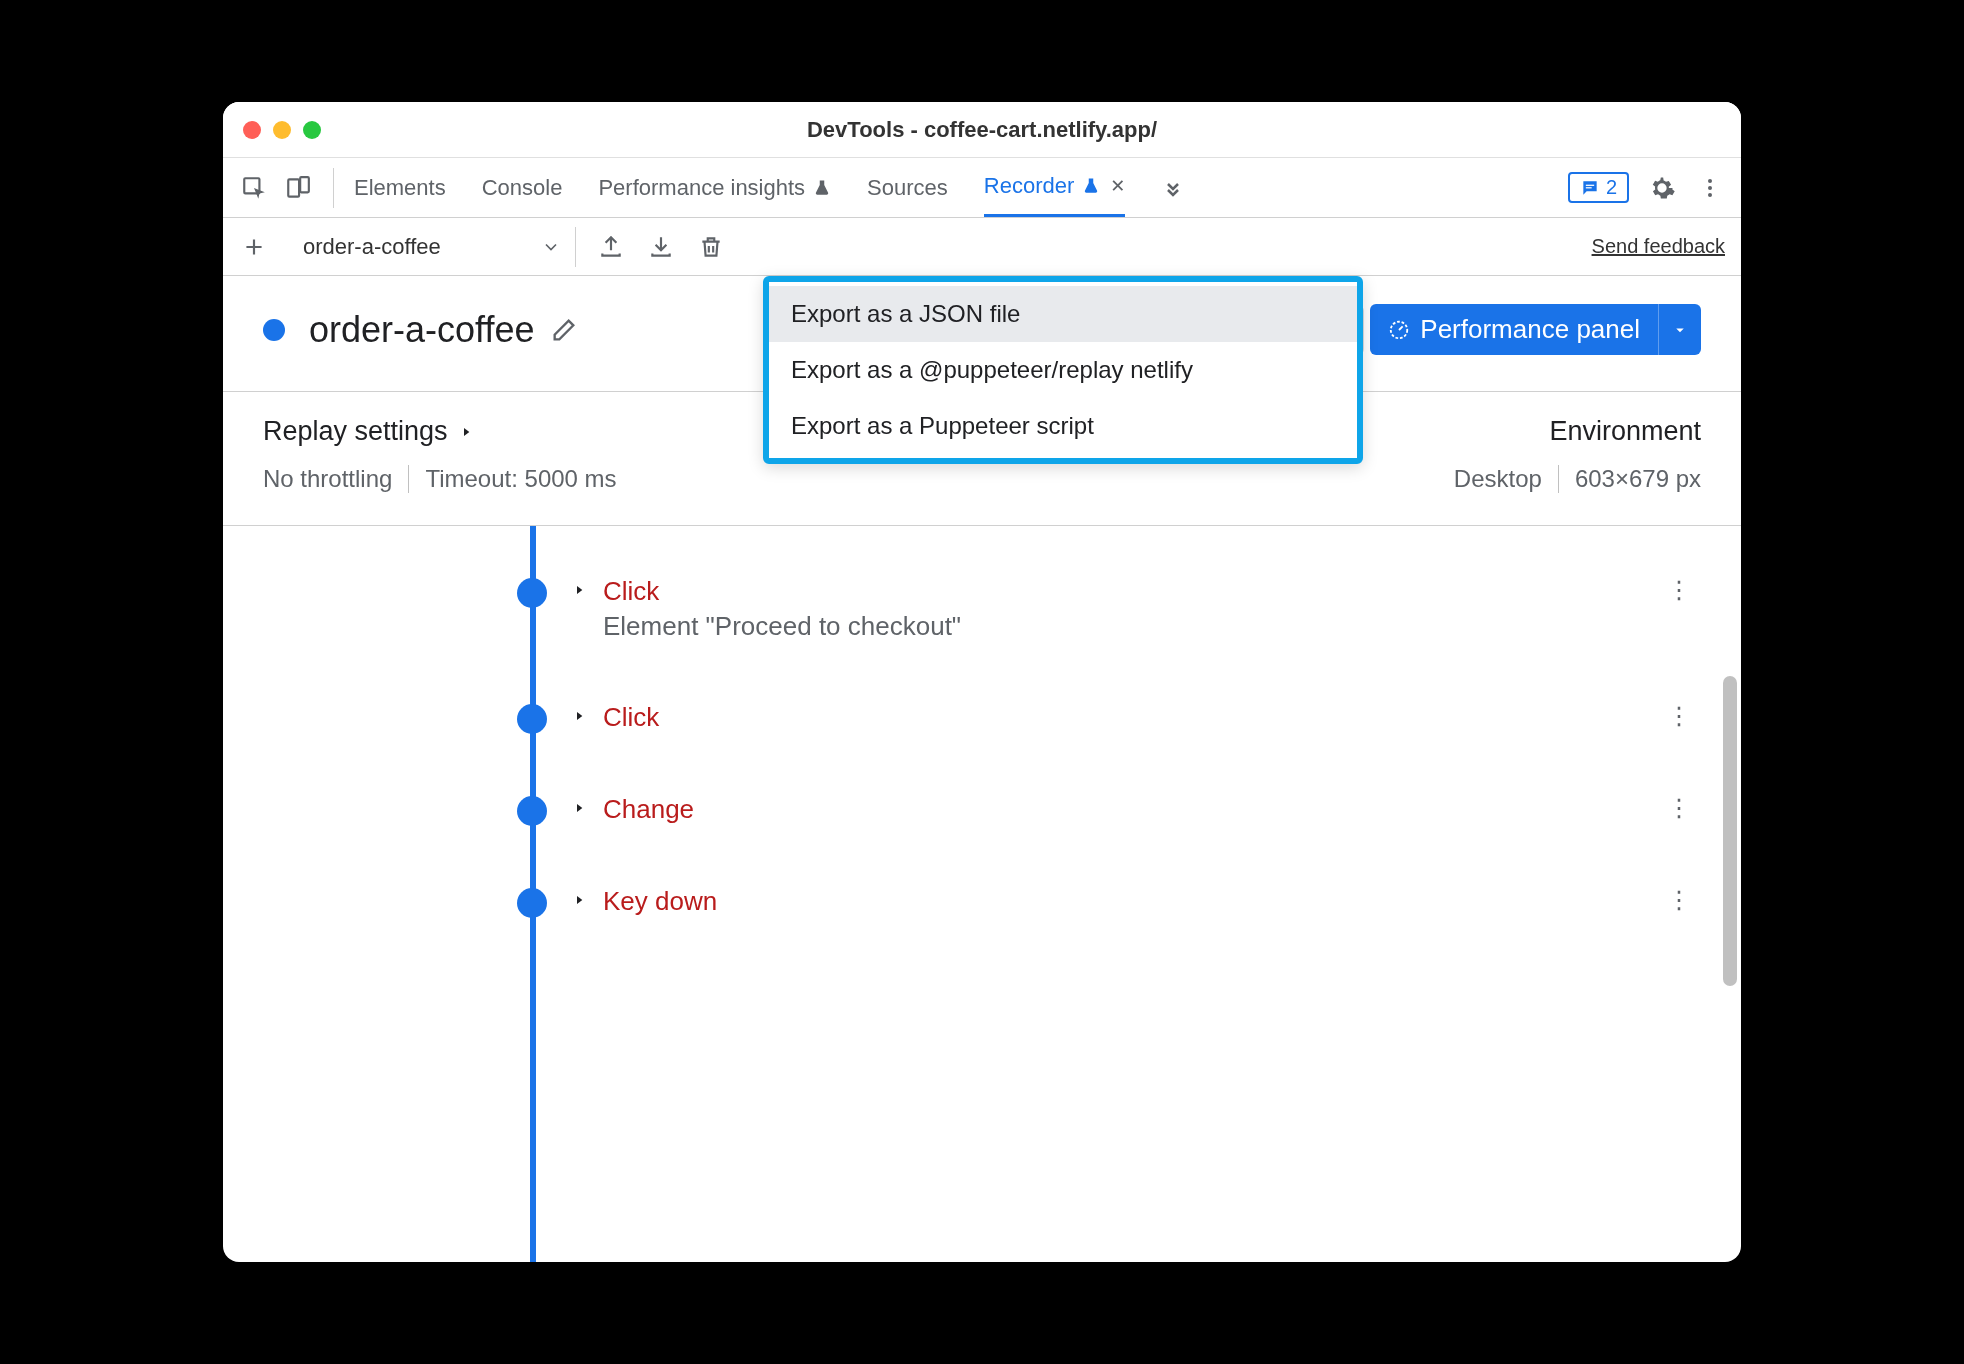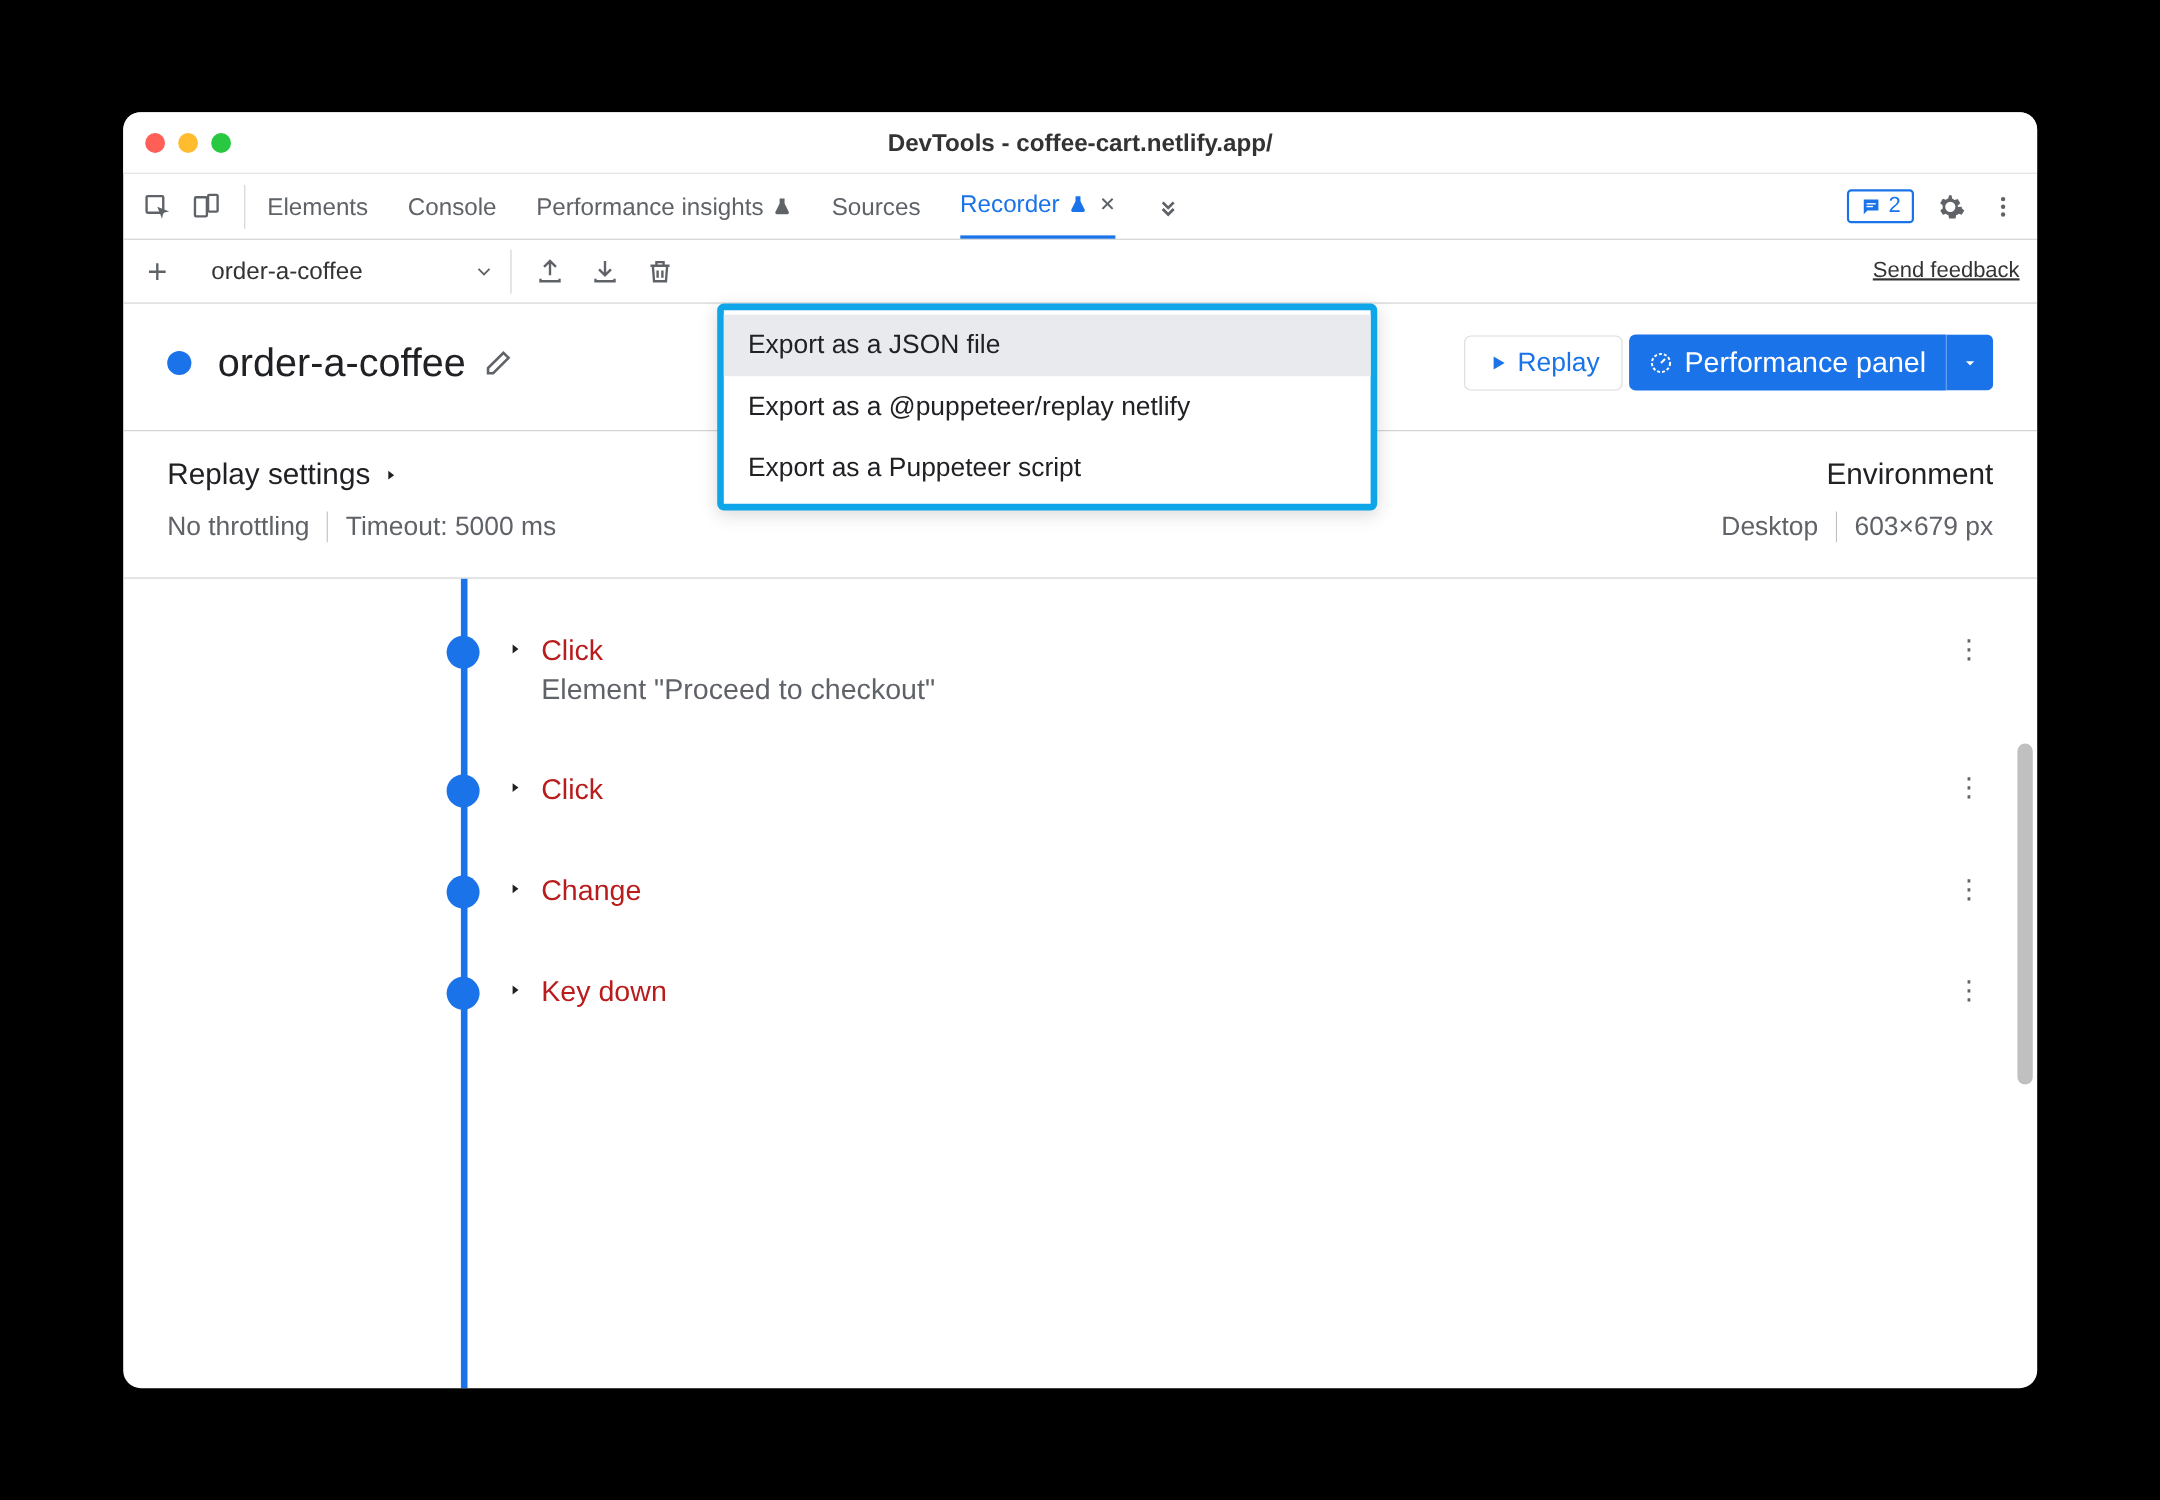--- a/index.html
+++ b/index.html
@@ -6,21 +6,21 @@
 body {
   background: #000;
   width: 1964px;
   height: 1364px;
   font-family: -apple-system, BlinkMacSystemFont, "Segoe UI", Helvetica, Arial, sans-serif;
   display: flex;
   align-items: center;
   justify-content: center;
 }
 .window {
-  width: 1740px;
+  width: 1518px;
   height: 1160px;
   background: #fff;
   border-radius: 16px;
   box-shadow: 0 20px 60px rgba(0,0,0,0.5);
   overflow: hidden;
   display: flex;
   flex-direction: column;
   position: relative;
 }
 .titlebar {

